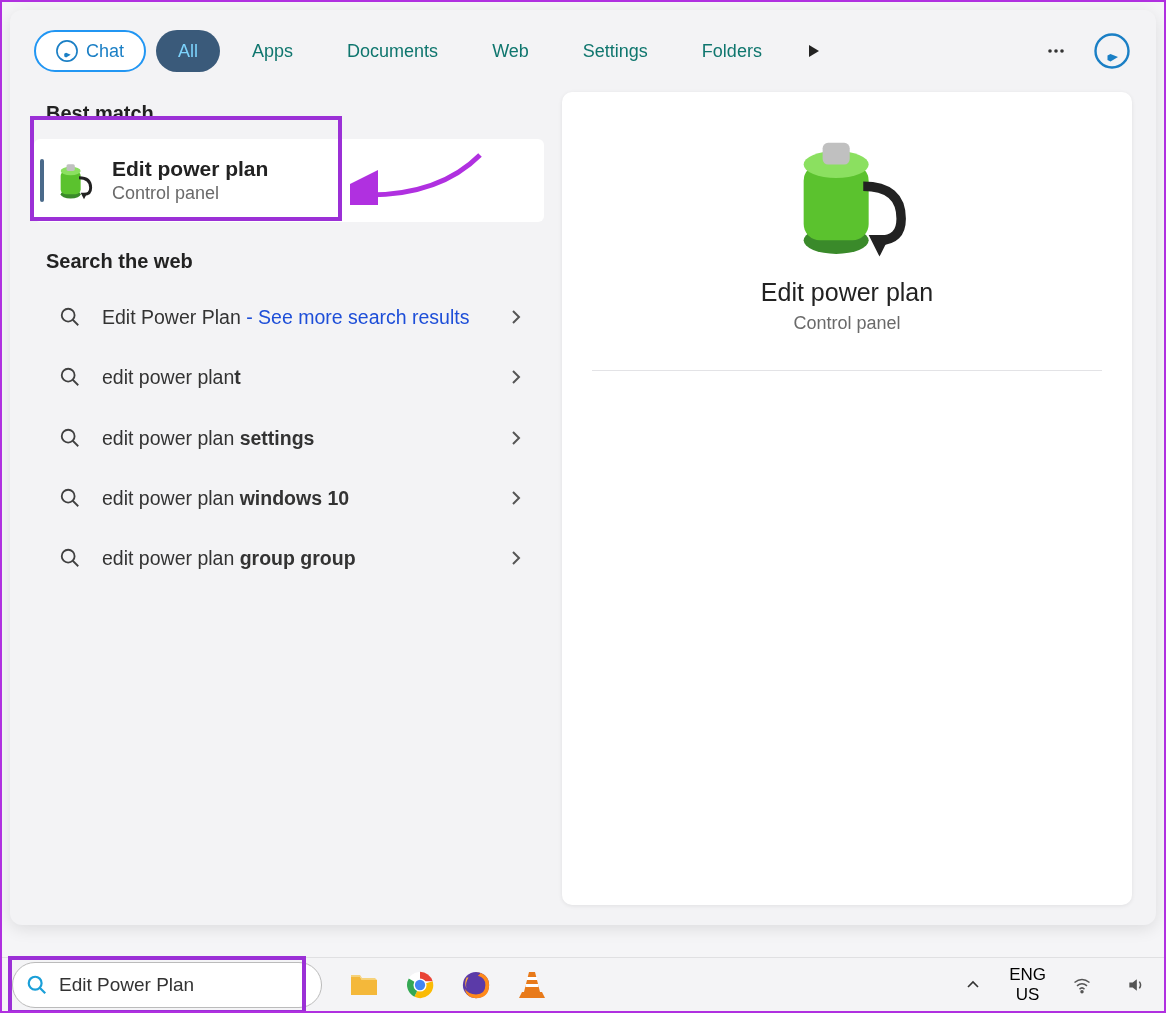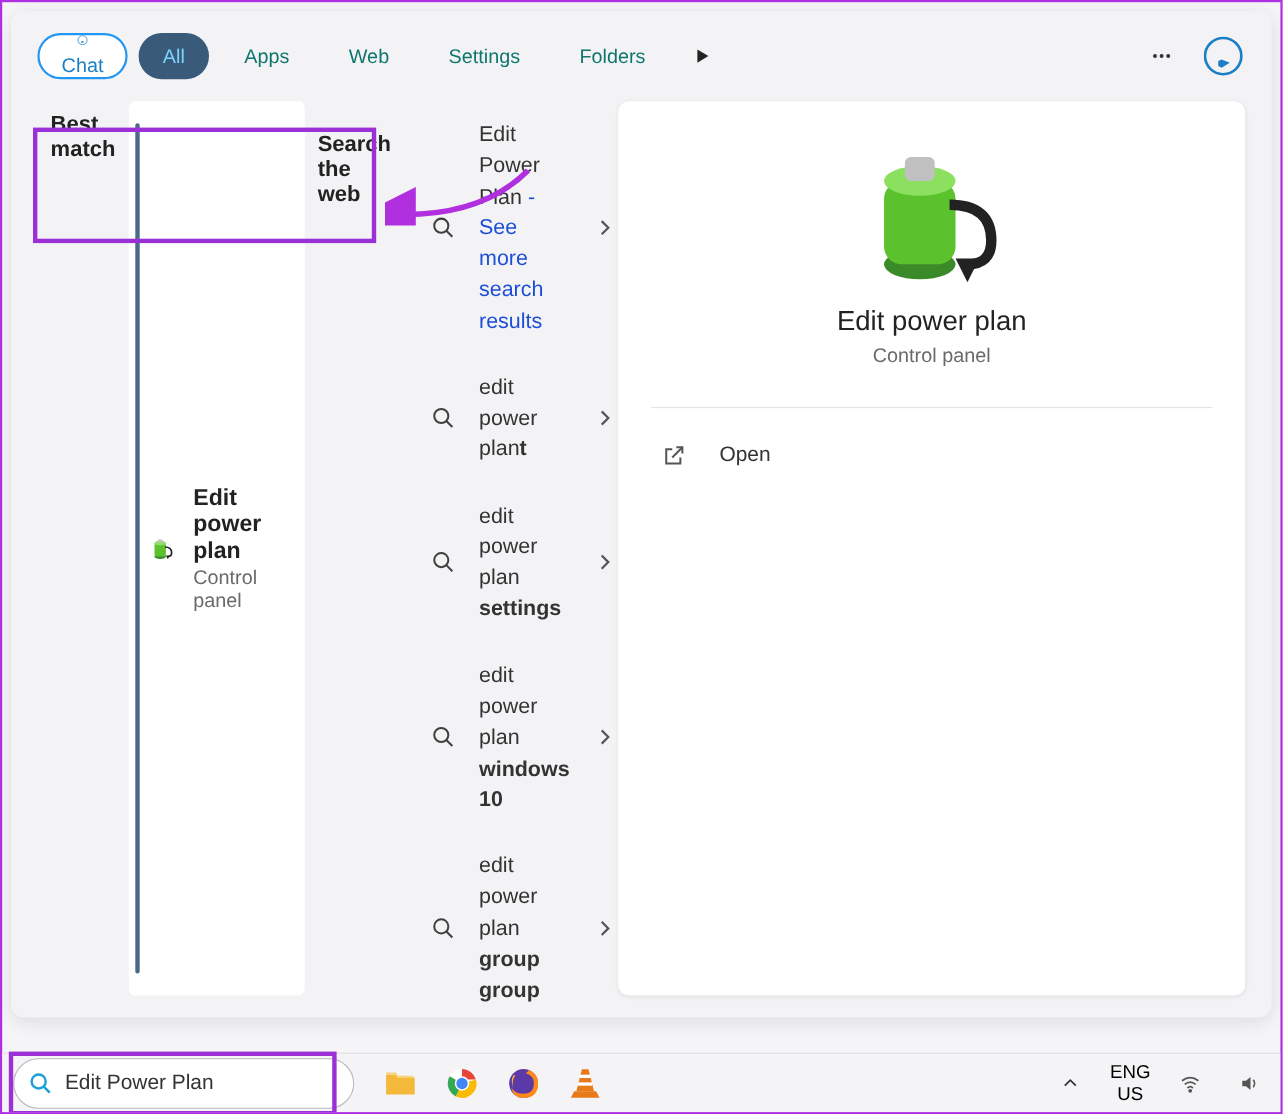--- a/index.html
+++ b/index.html
@@ -12,27 +12,27 @@
   background: #f3f3f5;
   border-radius: 12px;
   box-shadow: 0 4px 16px rgba(0,0,0,0.1);
   padding: 20px 24px;
   display: flex;
   flex-direction: column;
 }
 
 .tabs-row { display: flex; align-items: center; gap: 10px; margin-bottom: 20px; }
 .pill { height: 42px; padding: 0 22px; border-radius: 21px; display: flex; align-items: center; justify-content: center; font-size: 18px; color: #0f766e; cursor: pointer; gap: 8px; }
-.pill.outline { border: 2px solid #2196f3; color: #1a7fc5; background: #fff; padding: 0 20px; flex-direction: column; }
+.pill.outline { border: 2px solid #2196f3; color: #1a7fc5; background: #fff; padding: 0 20px; }
 .pill.active { background: #3a5a7a; color: #7dd3fc; }
 .tabs-spacer { flex: 1; }
 .tabs-icon { width: 40px; height: 40px; display: flex; align-items: center; justify-content: center; cursor: pointer; border-radius: 8px; }
 
 .content-row { display: flex; flex: 1; gap: 18px; min-height: 0; }
-.left-col { width: 510px; display: flex; flex-direction: row; }
+.left-col { width: 510px; display: flex; flex-direction: column; }
 .right-col { flex: 1; background: #fff; border-radius: 10px; box-shadow: 0 1px 4px rgba(0,0,0,0.08); padding: 40px 30px 20px; display: flex; flex-direction: column; align-items: center; }
 
 .section-header { font-size: 20px; font-weight: 600; color: #222; padding: 10px 12px 14px; }
 
 .best-match-item {
   background: #fff;
   border-radius: 6px;
   padding: 18px 20px;
   display: flex;
   align-items: center;
@@ -130,20 +130,23 @@
         </svg>
       <span>Chat</span>
     </div>
     <div class="pill active">
         <span>All</span>
       </div>
     <div class="pill default">
         <span>Apps</span>
       </div>
     <div class="pill default">
+        <span>Documents</span>
+      </div>
+    <div class="pill default">
         <span>Web</span>
       </div>
     <div class="pill default">
         <span>Settings</span>
       </div>
     <div class="pill default">
         <span>Folders</span>
       </div>
     <div class="tabs-icon">
       <svg width="16" height="16" viewBox="0 0 16 16">
@@ -268,30 +271,20 @@
           <rect x="8" y="12" width="24" height="28" rx="6" fill="#5bc22e"></rect>
           <ellipse cx="20" cy="12" rx="12" ry="5" fill="#8be060"></ellipse>
           <rect x="15" y="4" width="10" height="8" rx="2" fill="#c0c0c0"></rect>
           <path d="M30 20 Q44 20 44 32 Q44 40 36 40" fill="none" stroke="#222" stroke-width="3.5"></path>
           <path d="M32 38 L40 38 L36 46 Z" fill="#222"></path>
         </svg>
       </div>
       <div class="preview-title">Edit power plan</div>
       <div class="preview-sub">Control panel</div>
       <div class="preview-divider"></div>
-      <div class="action-row">
-        <div class="ar-icon">
-          <svg width="22" height="22" viewBox="0 0 24 24" fill="none" stroke="#555" stroke-width="2">
-              <path d="M14 4 L20 4 L20 10"></path>
-              <path d="M20 4 L10 14"></path>
-              <path d="M18 14 L18 20 L4 20 L4 6 L10 6"></path>
-            </svg>
-        </div>
-        <div class="ar-text">Open</div>
-      </div>
     </div>
   </div>
 
   <div class="highlight-box highlight-1"></div>
   <svg class="arrow-annotation" width="140" height="60" viewBox="0 0 140 60">
     <defs>
         <marker id="ah" markerWidth="10" markerHeight="10" refX="2" refY="5" orient="auto">
           <path d="M0 0 L10 5 L0 10 Z" fill="#b030e0"></path>
         </marker>
       </defs>

